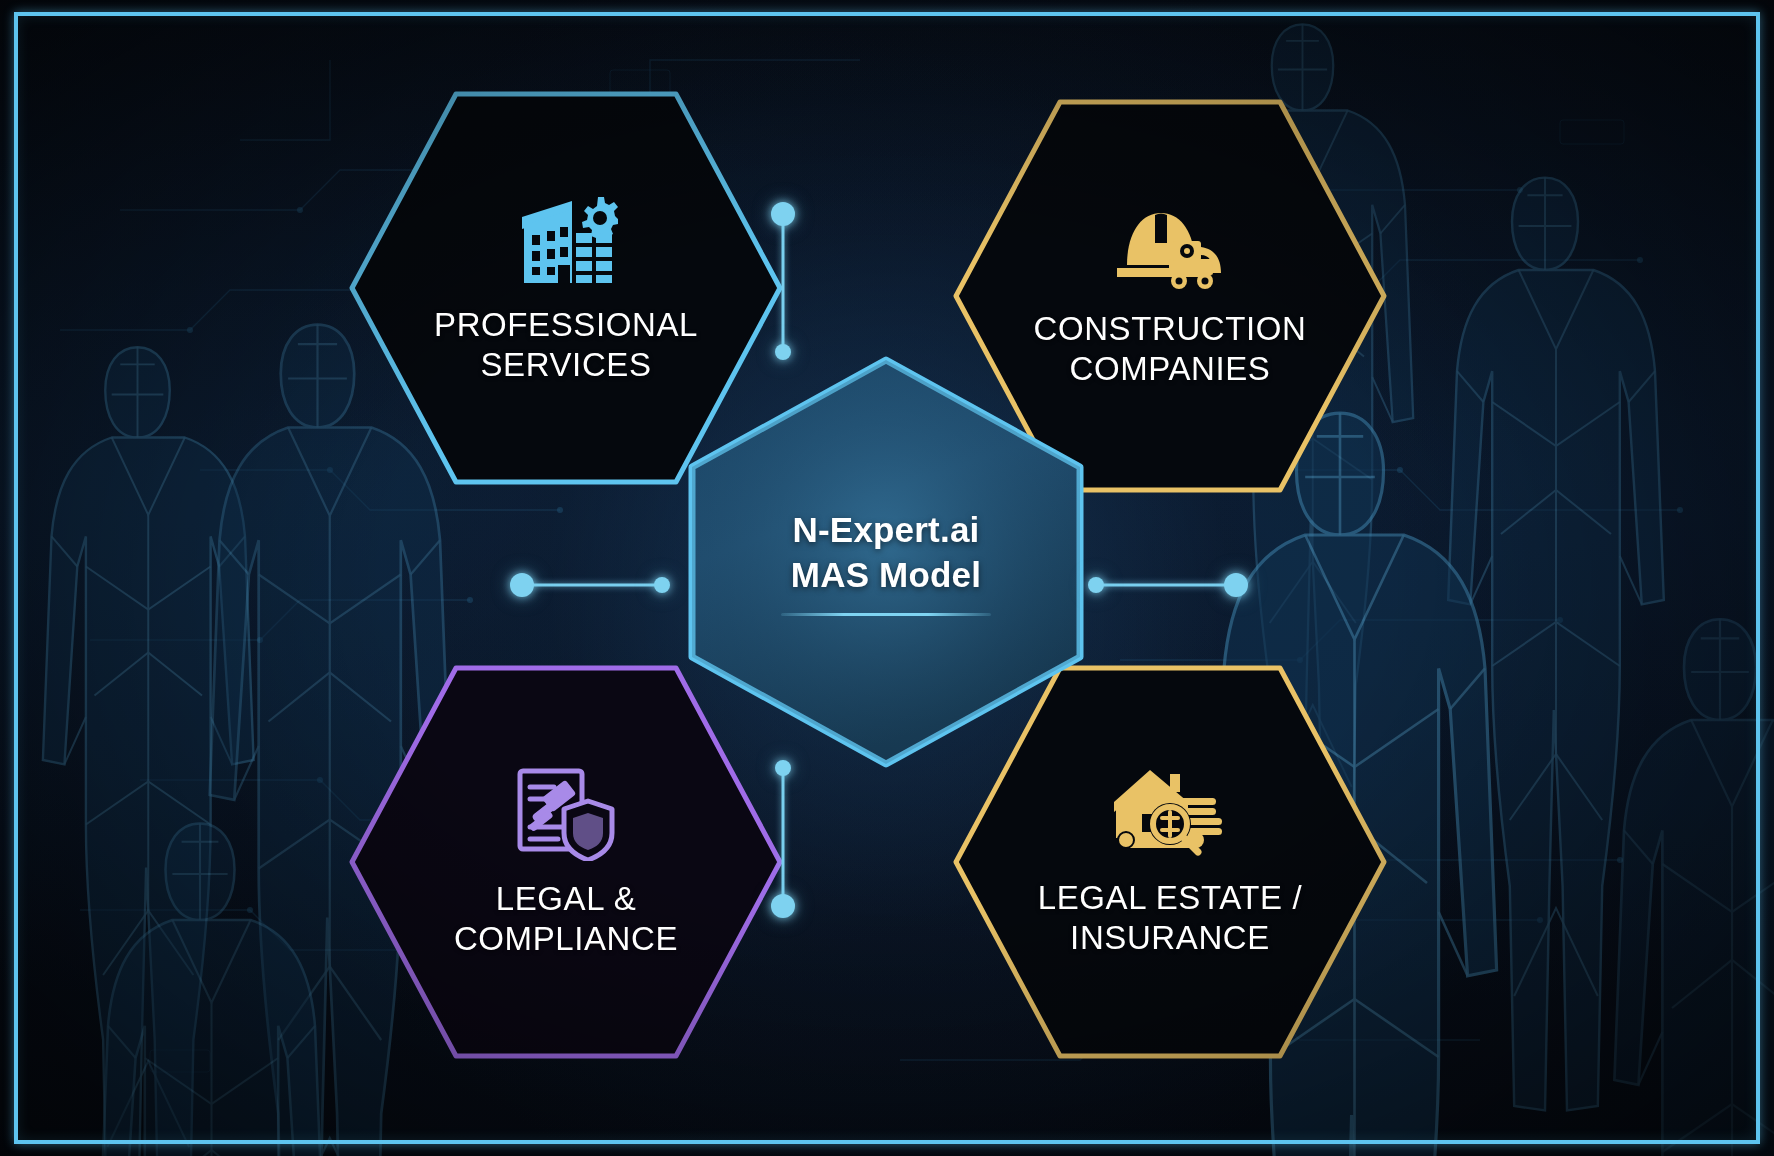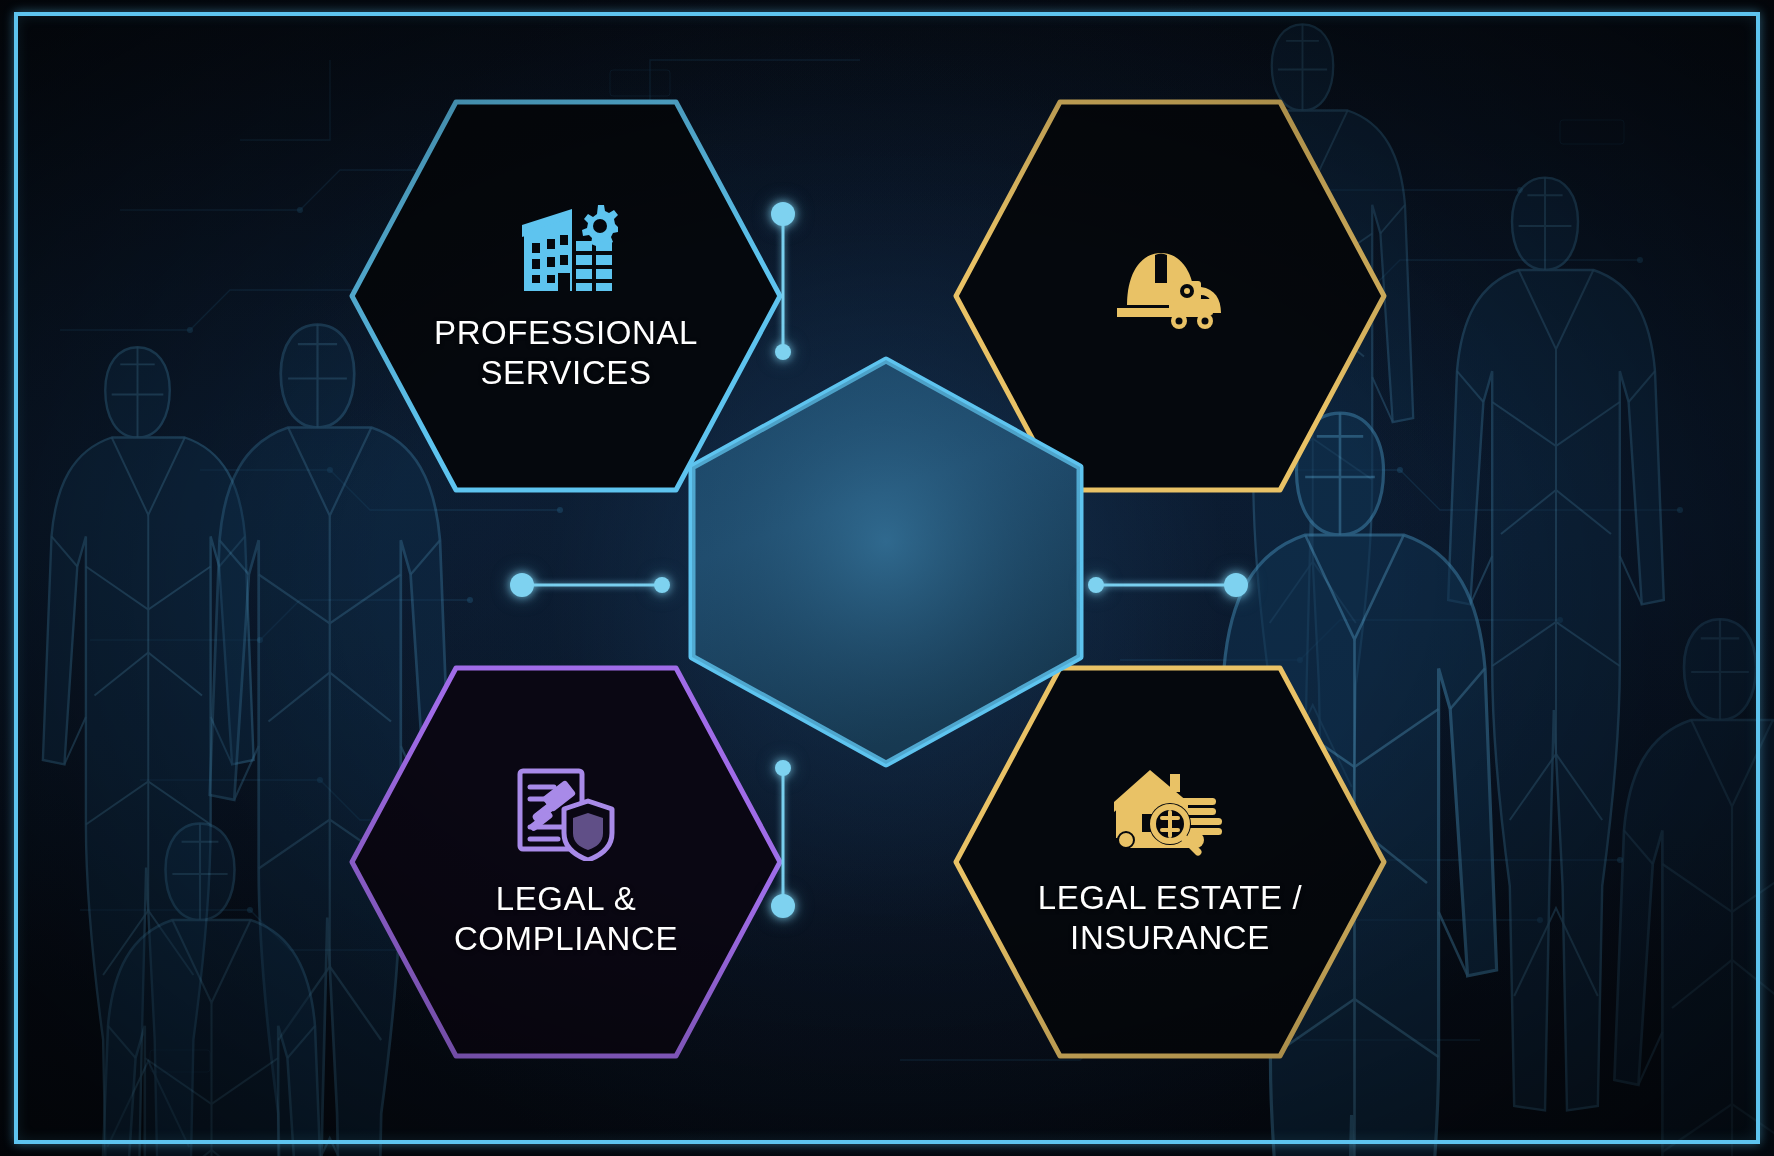--- a/index.html
+++ b/index.html
@@ -247,21 +247,21 @@
       <div class="dot" style="top:50%; left:2px; width:24px; height:24px; transform:translateY(-50%);"></div>
       <div class="dot" style="top:50%; right:0px; width:16px; height:16px; transform:translateY(-50%);"></div>
     </div>
 
     <div class="conn" style="left:1088px; top:562px; width:162px; height:46px;">
       <div class="conn-line-h" style="left:10px; right:14px;"></div>
       <div class="dot" style="top:50%; left:0px; width:16px; height:16px; transform:translateY(-50%);"></div>
       <div class="dot" style="top:50%; right:2px; width:24px; height:24px; transform:translateY(-50%);"></div>
     </div>
 
-    <div class="hexwrap" style="left:346px; top:96px; width:440px; height:400px;">
+    <div class="hexwrap" style="left:346px; top:88px; width:440px; height:400px;">
       <svg class="hex-svg" viewBox="0 0 440 400">
         <polygon points="110,6 330,6 434,200 330,394 110,394 6,200" fill="#05080d" stroke="#5ec4ef" stroke-width="5" stroke-linejoin="round"></polygon>
       </svg>
       <div class="hex-content">
         <svg class="hex-icon" width="104" height="96" viewBox="0 0 104 96">
           <g fill="#5ec4ef">
 
             <path d="M8 26 L58 10 L58 22 L8 38 Z"></path>
 
             <path d="M10 34 L58 18 L58 92 L10 92 Z"></path>
@@ -327,20 +327,22 @@
 
             <circle cx="68" cy="78" r="8"></circle>
             <circle cx="94" cy="78" r="8"></circle>
           </g>
           <circle cx="68" cy="78" r="3.5" fill="#05080d"></circle>
           <circle cx="94" cy="78" r="3.5" fill="#05080d"></circle>
 
           <circle cx="76" cy="48" r="7" fill="#05080d"></circle>
           <circle cx="76" cy="48" r="3" fill="#e9c266"></circle>
         </svg>
+        <div class="hex-label">CONSTRUCTION
+COMPANIES</div>
       </div>
     </div>
 
     <div class="hexwrap" style="left:346px; top:662px; width:440px; height:400px;">
       <svg class="hex-svg" viewBox="0 0 440 400">
         <polygon points="110,6 330,6 434,200 330,394 110,394 6,200" fill="#0a0713" stroke="#a06ce8" stroke-width="5" stroke-linejoin="round"></polygon>
       </svg>
       <div class="hex-content">
         <svg class="hex-icon" width="104" height="96" viewBox="0 0 104 96">
 
@@ -418,19 +420,24 @@
             <stop offset="100%" stop-color="#16374f"></stop>
           </linearGradient>
           <radialGradient id="centerGlow" cx="50%" cy="45%" r="62%">
             <stop offset="0%" stop-color="#3b7ea6" stop-opacity=".85"></stop>
             <stop offset="100%" stop-color="#14344c" stop-opacity=".2"></stop>
           </radialGradient>
         </defs>
         <polygon points="210,8 404,115 404,305 210,412 16,305 16,115" fill="url(#centerFill)" stroke="#5ec4ef" stroke-width="7" stroke-linejoin="round"></polygon>
         <polygon points="210,8 404,115 404,305 210,412 16,305 16,115" fill="url(#centerGlow)" opacity=".7"></polygon>
       </svg>
+      <div class="hex-content">
+        <div class="center-title">N-Expert.ai
+MAS Model</div>
+        <div class="center-rule"></div>
+      </div>
     </div>
 
   </div>
 
   <div class="bg-vignette"></div>
   <div class="frame"></div>
 </div>
 
 </body></html>

